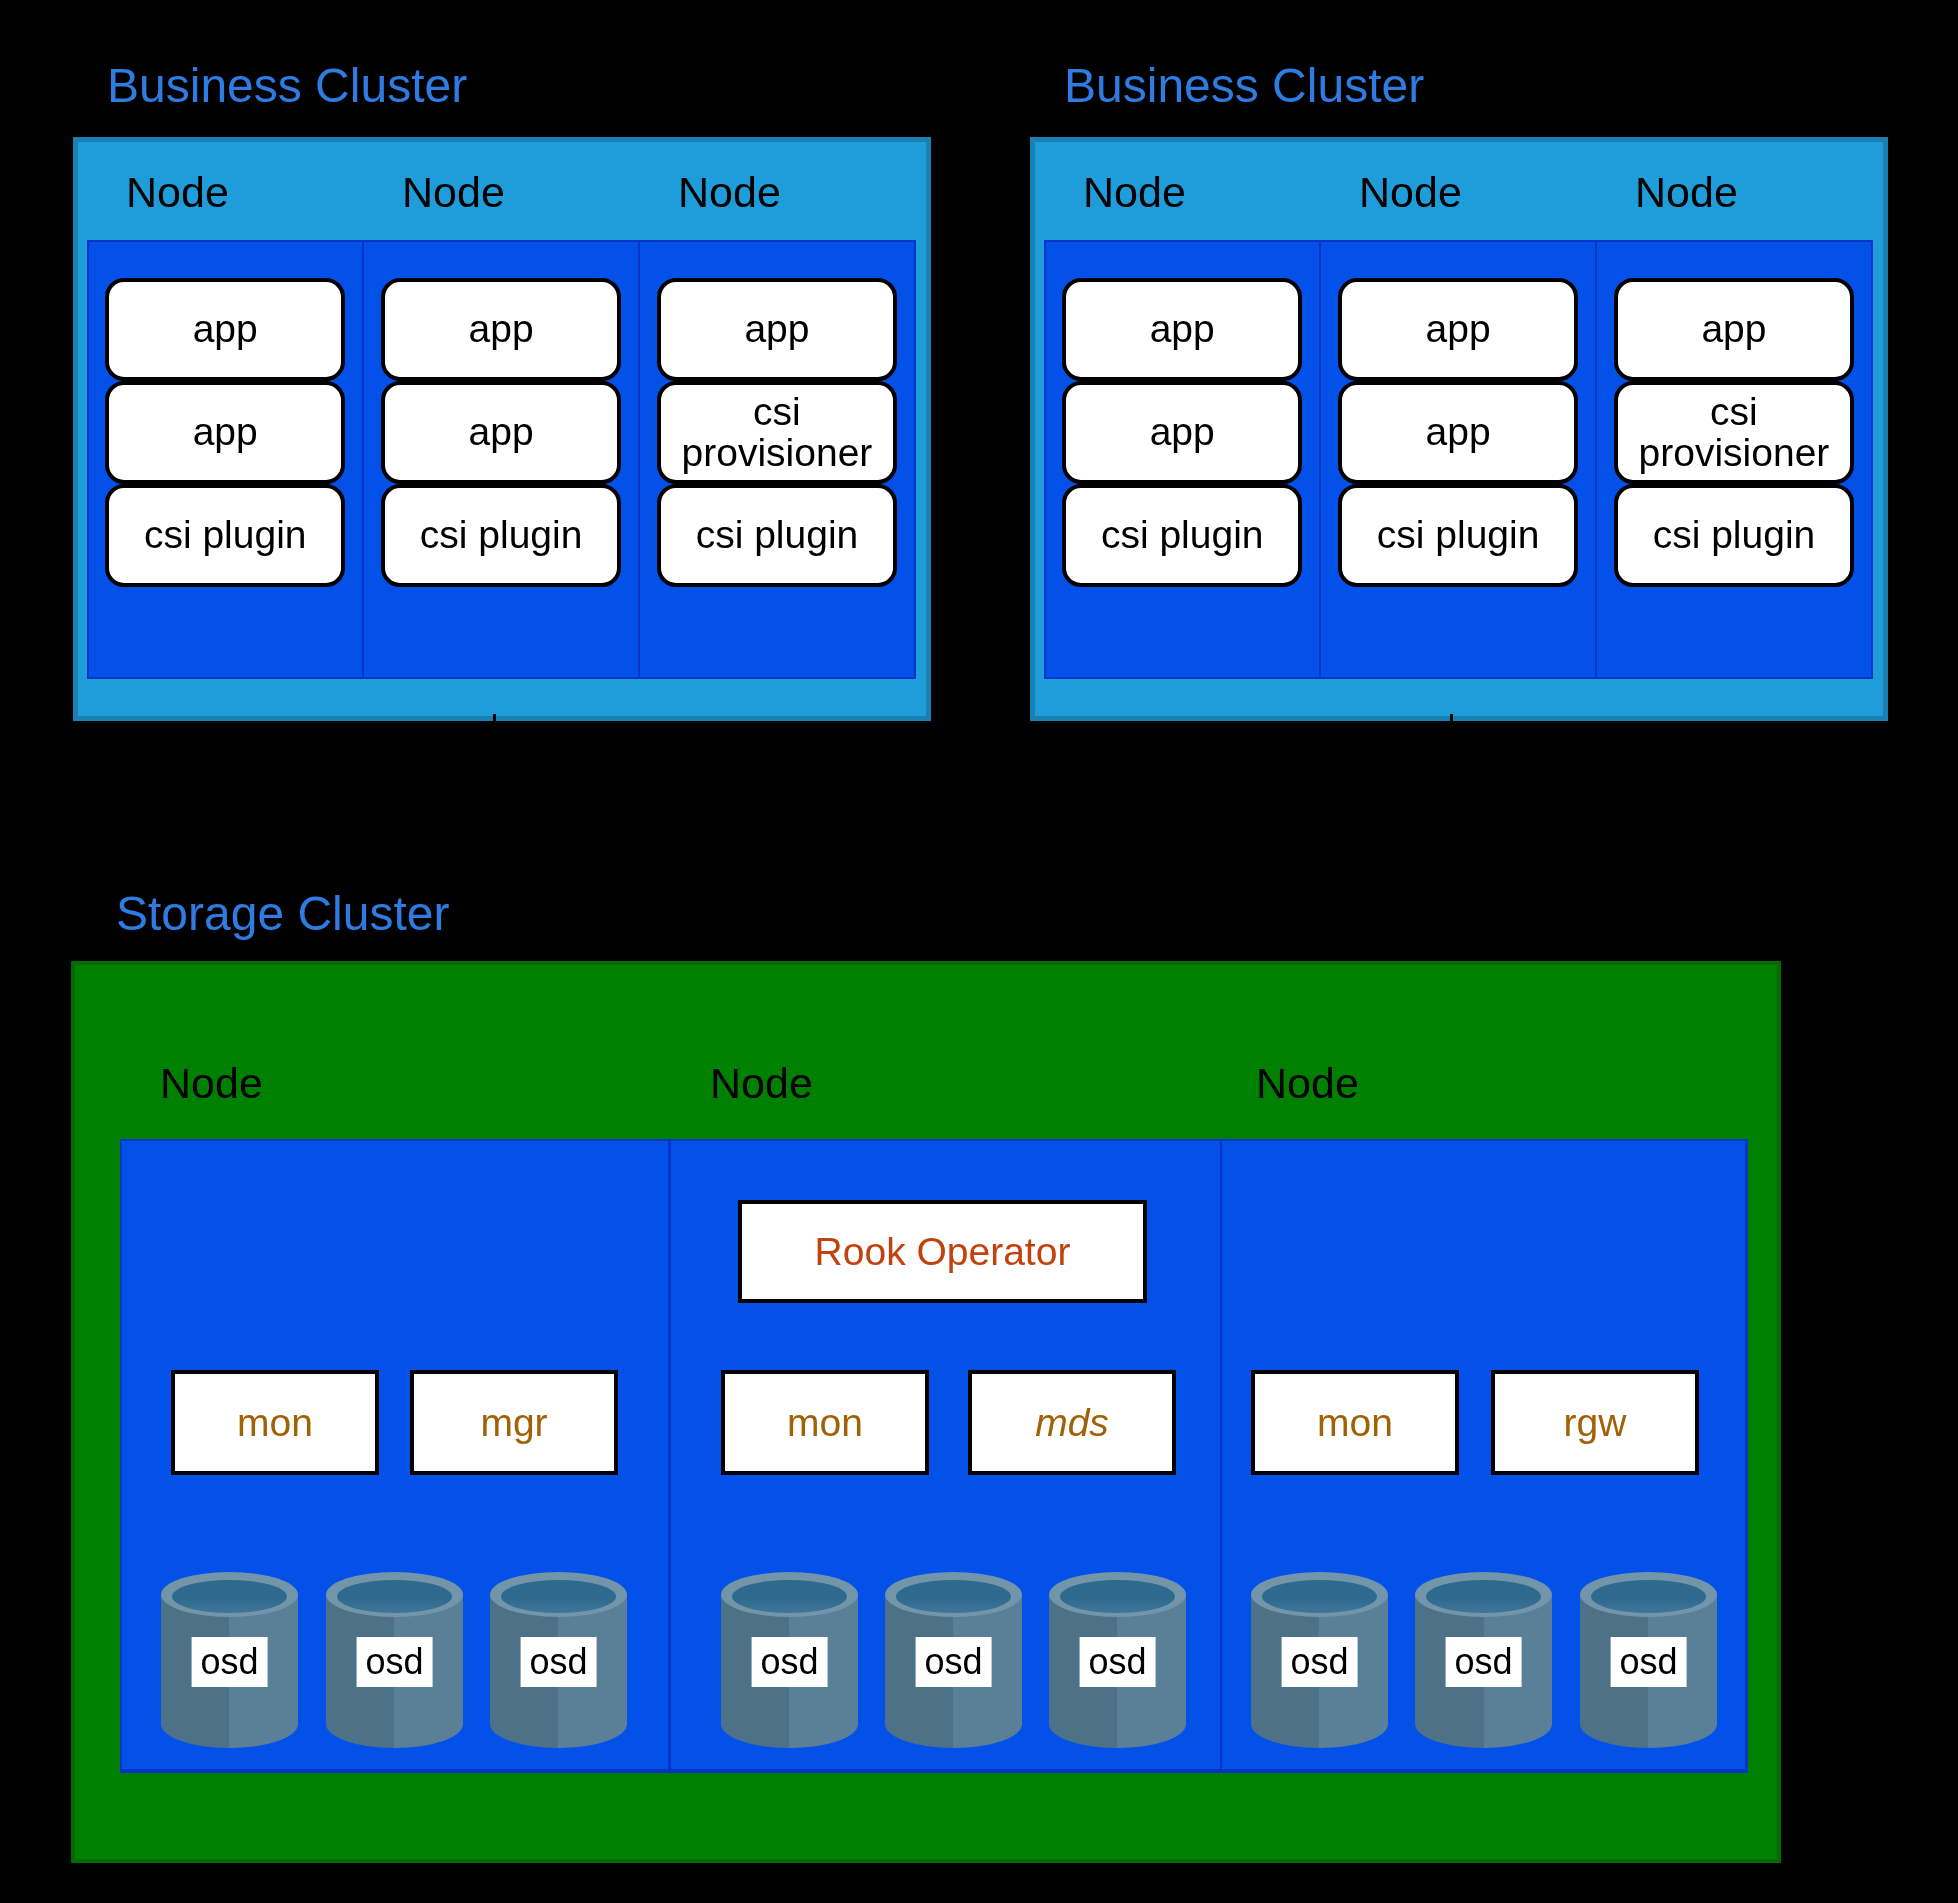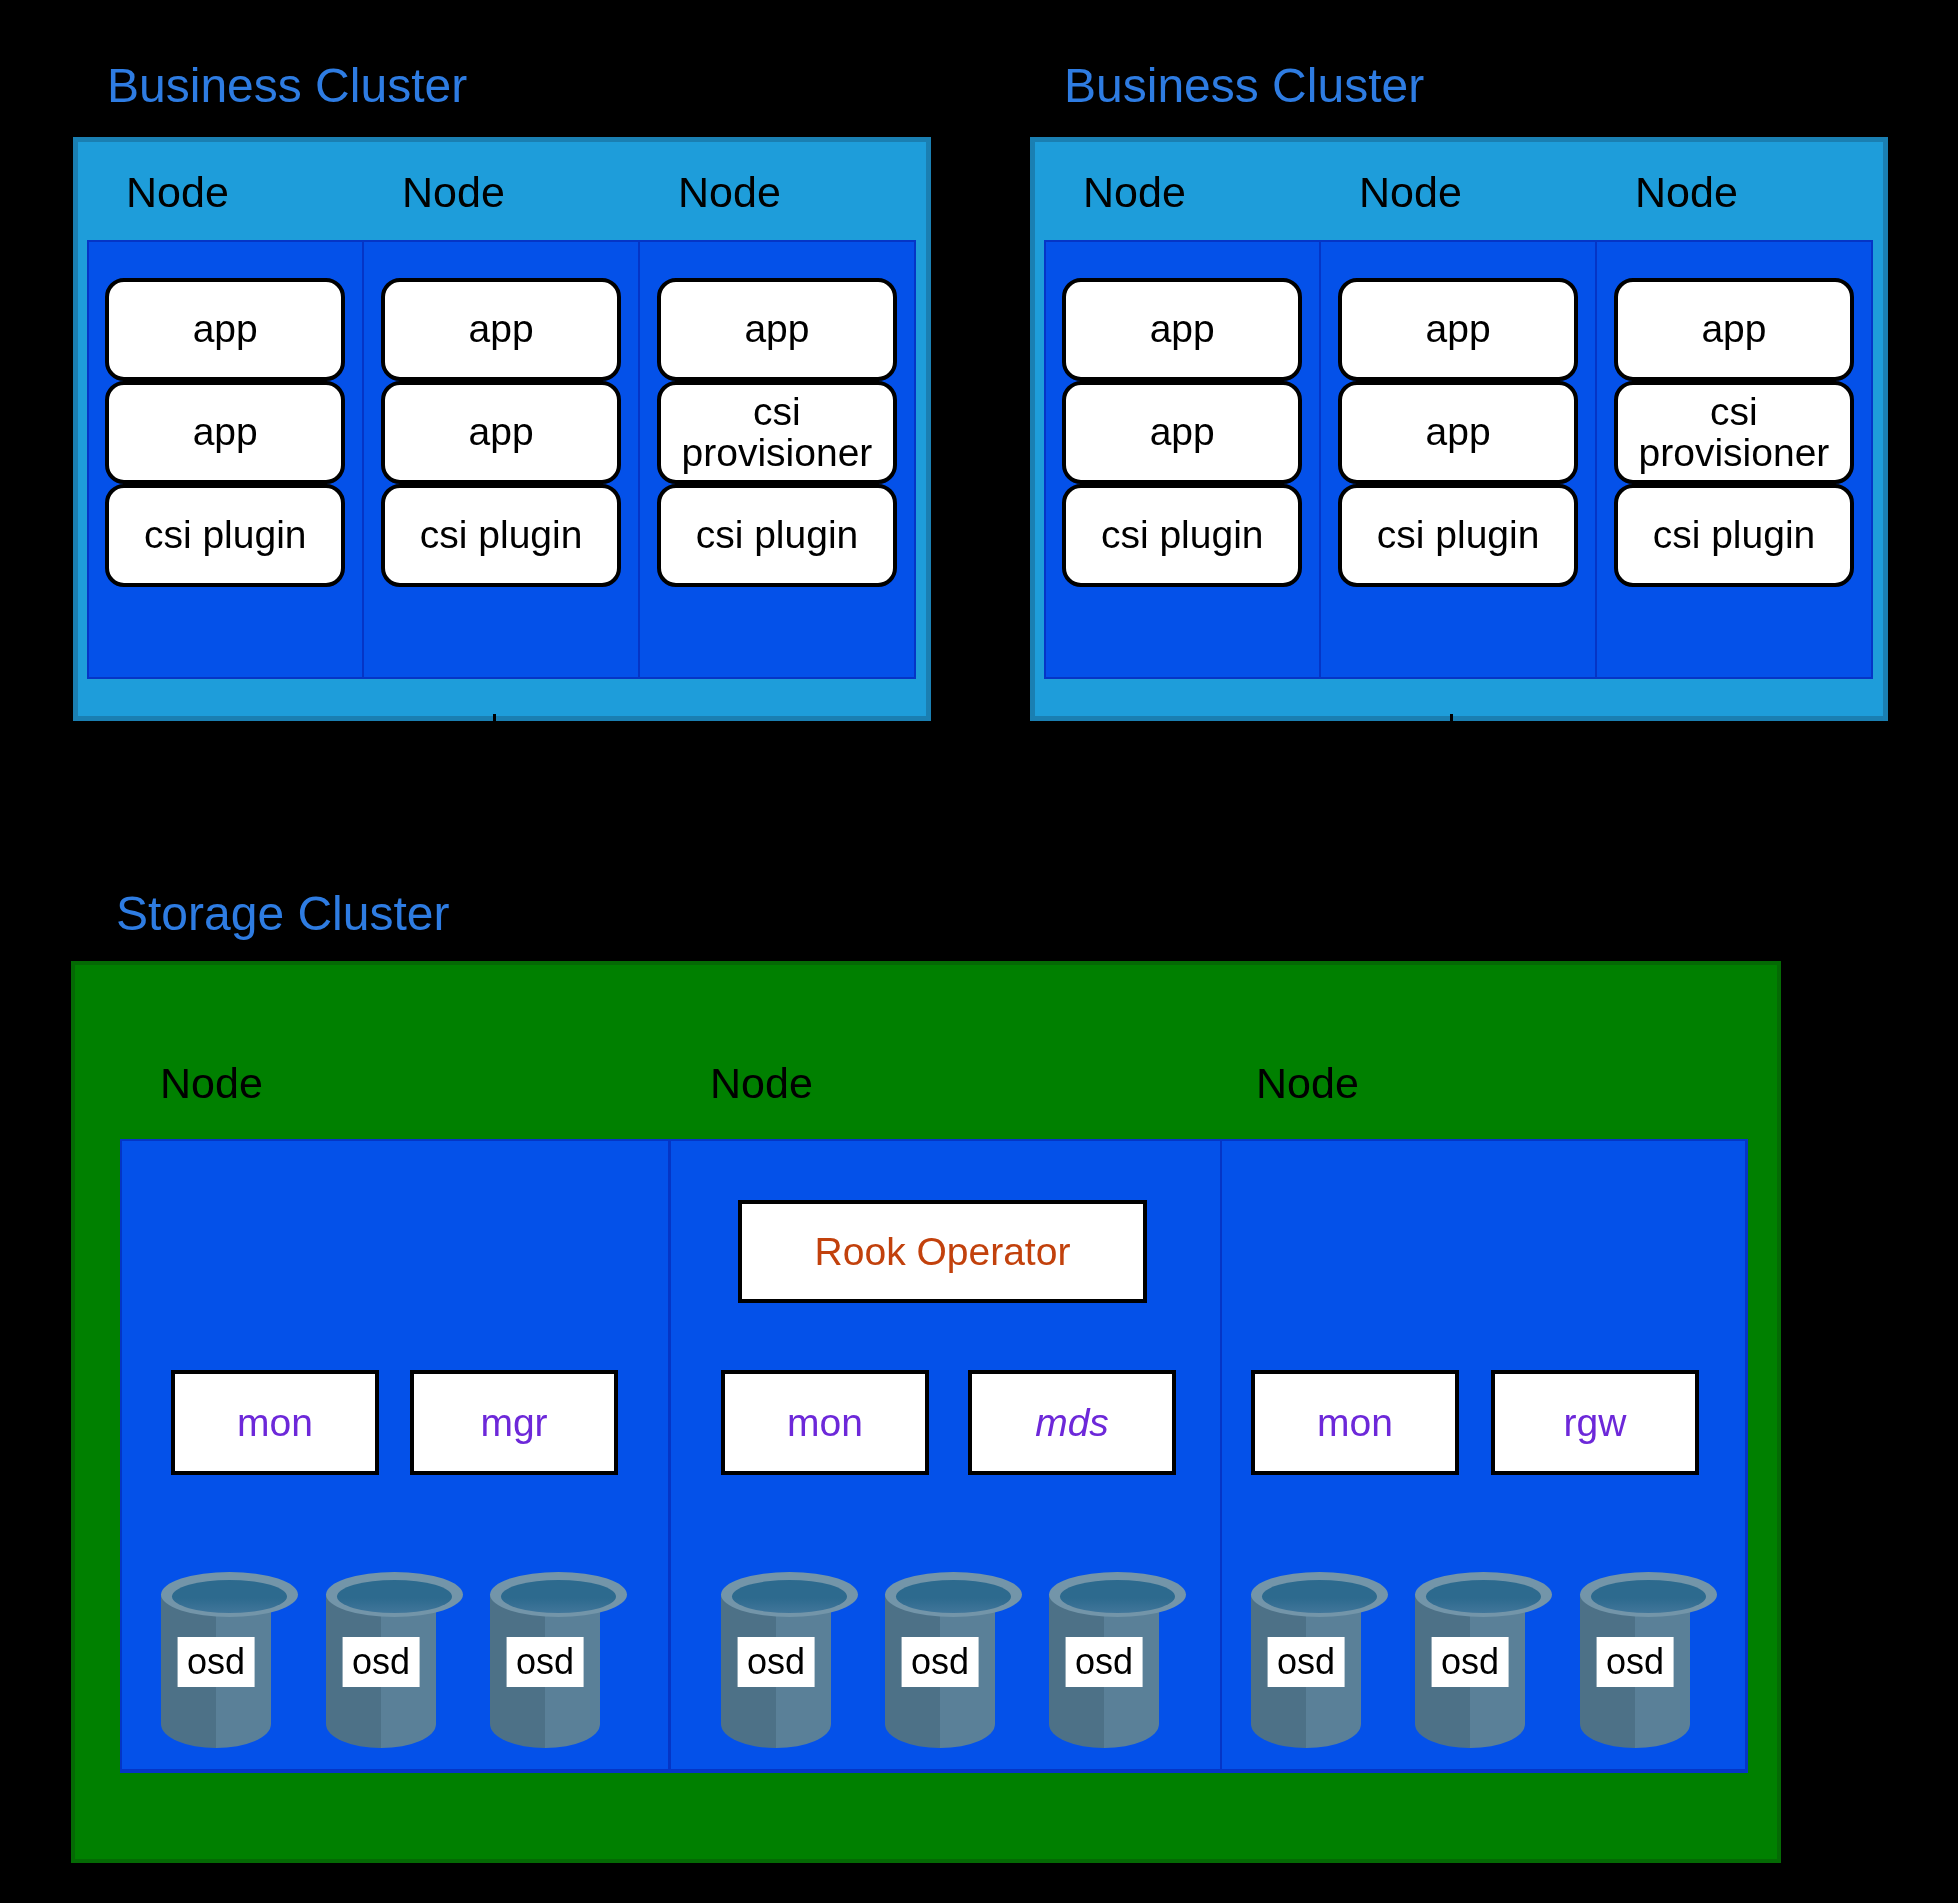--- a/index.html
+++ b/index.html
@@ -35,31 +35,31 @@
   .scn-0{left:85px;} .scn-1{left:635px;} .scn-2{left:1181px;}
   .sc-inner{position:absolute;left:45px;top:174px;width:1628px;height:634px;box-sizing:border-box;
             background:var(--pod-border-navy,#0535c6);border:2.6px solid var(--pod-border-navy,#0535c6);}
   .sc-col{position:absolute;top:0;height:628px;background:var(--pod-blue,#0451e9);}
   .sc-col-0{left:0;width:546px;}
   .sc-col-1{left:549px;width:549px;}
   .sc-col-2{left:1100px;width:523px;}
 
   .svc{position:absolute;top:229px;width:208px;height:105px;box-sizing:border-box;background:#fff;
        border:4.3px solid #000;display:flex;align-items:center;justify-content:center;
-       font-size:39px;color:#6d28d9;}
+       font-size:39px;color:#a16207;}
   .sc-col-0 .svc-a{left:49px;}  .sc-col-0 .svc-b{left:288px;}
   .sc-col-1 .svc-a{left:50px;}  .sc-col-1 .svc-b{left:297px;font-style:italic;}
   .sc-col-2 .svc-a{left:29px;}  .sc-col-2 .svc-b{left:269px;}
 
   .rook{position:absolute;left:67px;top:59px;width:409px;height:103px;box-sizing:border-box;
         background:#fff;border:4.3px solid #000;display:flex;align-items:center;justify-content:center;
         font-size:39px;color:#c2410c;}
 
   
-  .cyl{position:absolute;top:431px;width:110px;height:176px;}
+  .cyl{position:absolute;top:431px;width:137px;height:176px;}
   .sc-col-0 .cyl-a{left:39px;} .sc-col-0 .cyl-b{left:204px;} .sc-col-0 .cyl-c{left:368px;}
   .sc-col-1 .cyl-a{left:50px;} .sc-col-1 .cyl-b{left:214px;} .sc-col-1 .cyl-c{left:378px;}
   .sc-col-2 .cyl-a{left:29px;} .sc-col-2 .cyl-b{left:193px;} .sc-col-2 .cyl-c{left:358px;}
   .cyl-body{position:absolute;left:0;right:0;top:22px;bottom:0;
             background:linear-gradient(90deg,var(--cyl-left,#4d7187) 0,var(--cyl-left,#4d7187) 50%,
                                              var(--cyl-right,#5a8098) 50%,var(--cyl-right,#5a8098) 100%);
             border-radius:0 0 50% 50% / 0 0 24px 24px;}
   .cyl-top{position:absolute;left:0;top:0;width:137px;height:45px;border-radius:50%;
            background:var(--cyl-rim,#7395a9);}
   .cyl-hole{position:absolute;left:11px;top:7.7px;width:115px;height:33px;border-radius:50%;

